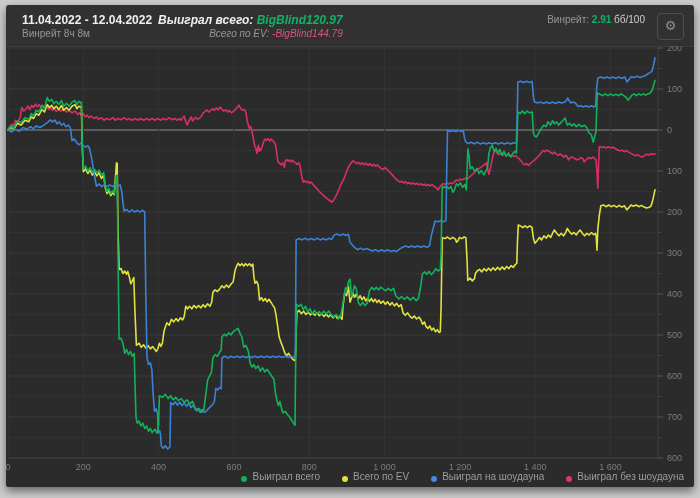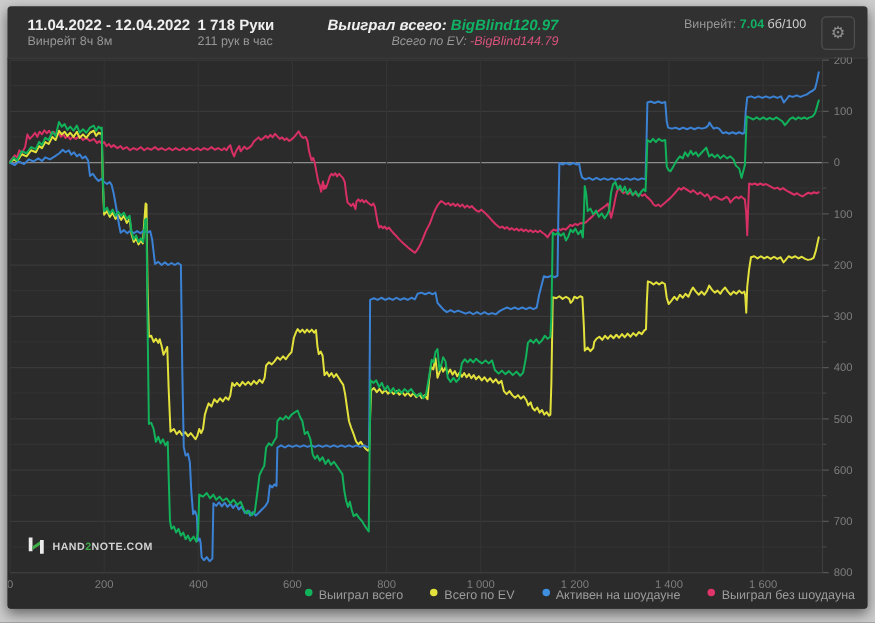--- a/index.html
+++ b/index.html
@@ -18,48 +18,44 @@
   .ev-val{color:#d9537b;}
   .spacer{flex:1;}
   .col-wr{text-align:right;margin-right:12px;}
   .wr-val{color:#11b263;font-weight:bold;}
   .wr-units{color:#cfcfcf;}
   .gear-btn{width:25px;height:25px;border:1px solid #4f4f4f;border-radius:4px;color:#8f8f8f;
     font-size:13px;line-height:24px;text-align:center;cursor:pointer;flex:0 0 auto;}
   svg.chart{position:absolute;left:0;top:41px;width:694px;height:430px;}
   .legend{position:absolute;left:0;right:10px;bottom:3px;height:15px;display:flex;
     justify-content:flex-end;align-items:center;gap:22px;}
-  .legend-item{display:flex;align-items:flex-start;gap:5px;}
+  .legend-item{display:flex;align-items:flex-end;gap:5px;}
   .legend-dot{width:6px;height:6px;border-radius:50%;background:#888;}
   .legend-label{font-size:10px;color:#9c9c9c;white-space:nowrap;}
   .logo{position:absolute;left:16px;top:424px;display:flex;align-items:center;gap:5px;}
   .logo-text{font-size:8.5px;font-weight:bold;color:#d2d2d2;letter-spacing:.4px;}
   .logo-num{color:#3fae49;}
 </style>
 </head>
 <body>
 
 <div class="window">
 
   <div class="hdr">
     <div class="col-date">
       <div class="hline1">11.04.2022 - 12.04.2022</div>
       <div class="hline2">Винрейт 8ч 8м</div>
     </div>
-    <div class="col-hands">
-      <div class="hline1">1 718 Руки</div>
-      <div class="hline2">211 рук в час</div>
-    </div>
     <div class="col-won">
       <div class="hline1"><span>Выиграл всего: </span><span class="won-val">BigBlind120.97</span></div>
       <div class="hline2"><span>Всего по EV: </span><span class="ev-val">-BigBlind144.79</span></div>
     </div>
     <div class="spacer"></div>
     <div class="col-wr">
-      <div class="hline2"><span>Винрейт: </span><span class="wr-val">7.04</span><span class="wr-units"> бб/100</span></div>
+      <div class="hline2"><span>Винрейт: </span><span class="wr-val">2.91</span><span class="wr-units"> бб/100</span></div>
     </div>
     <div class="gear-btn"><span>⚙</span></div>
   </div>
 
   <div class="chart-panel"></div>
 
   <svg class="chart" viewBox="0 0 694 430" xmlns="http://www.w3.org/2000/svg">
       <line x1="2" y1="412" x2="652" y2="412" stroke="#3a3a3b" stroke-width="1"></line>
       <line x1="2" y1="391.5" x2="652" y2="391.5" stroke="#323233" stroke-width="1"></line>
       <line x1="2" y1="371" x2="652" y2="371" stroke="#3a3a3b" stroke-width="1"></line>
@@ -132,41 +128,33 @@
       <text x="378.59999999999997" y="424" text-anchor="middle" fill="#7d7d7d" font-size="9" font-family="&quot;Liberation Sans&quot;, sans-serif">1 000</text>
       <text x="453.92" y="424" text-anchor="middle" fill="#7d7d7d" font-size="9" font-family="&quot;Liberation Sans&quot;, sans-serif">1 200</text>
       <text x="529.24" y="424" text-anchor="middle" fill="#7d7d7d" font-size="9" font-family="&quot;Liberation Sans&quot;, sans-serif">1 400</text>
       <text x="604.56" y="424" text-anchor="middle" fill="#7d7d7d" font-size="9" font-family="&quot;Liberation Sans&quot;, sans-serif">1 600</text>
       <polyline points="2.0,83.2 3.9,80.7 5.8,78.3 7.6,79.9 9.5,74.2 11.4,76.6 14.1,71.7 15.9,61.5 17.8,65.1 20.1,62.7 22.0,60.2 23.8,63.5 25.7,59.4 27.6,61.5 29.5,58.2 31.4,60.6 33.3,58.6 35.1,61.5 37.0,59.4 38.9,62.7 40.8,60.2 42.7,63.5 44.6,61.5 46.4,64.3 48.3,62.7 50.2,65.5 52.1,63.5 54.7,65.1 57.7,62.7 60.4,66.0 63.0,64.3 66.0,66.8 69.0,65.1 71.7,68.4 73.6,66.8 75.4,69.2 77.3,67.6 79.2,70.9 81.1,69.2 83.0,71.7 84.9,70.1 87.9,72.5 90.5,70.9 92.4,73.3 95.4,71.7 98.0,74.2 100.7,72.5 103.7,73.8 106.7,71.7 109.3,74.2 112.0,72.5 115.0,73.8 118.0,71.7 120.6,73.8 123.3,72.5 126.3,74.2 129.3,72.5 131.9,74.2 134.6,72.5 137.6,74.2 140.6,72.5 143.2,74.2 145.9,72.5 148.9,74.2 151.9,72.5 154.5,74.2 157.2,72.5 160.2,73.8 163.2,71.7 165.8,73.8 168.5,72.5 171.5,74.2 173.4,72.5 175.2,74.2 176.7,71.7 178.2,70.1 179.8,75.8 181.3,79.1 182.8,75.0 184.3,72.5 185.4,70.9 186.5,75.0 188.0,73.3 189.5,71.3 191.4,73.3 193.3,72.1 195.2,70.5 197.1,67.2 199.0,65.5 200.8,63.9 202.7,66.0 204.6,64.7 206.5,62.7 208.4,64.3 210.3,61.9 212.1,63.9 214.0,61.0 215.9,63.1 217.8,65.1 219.7,63.9 221.6,66.0 223.4,64.7 225.3,66.8 227.2,65.5 229.1,63.9 231.0,61.5 232.9,59.0 234.7,62.7 236.6,64.3 238.5,63.5 240.0,66.8 241.1,74.2 242.3,79.1 243.4,82.4 244.5,80.3 245.7,83.6 246.8,89.7 247.9,95.5 249.0,100.8 249.8,102.0 250.9,107.4 251.7,102.5 252.4,99.2 253.2,105.3 253.9,102.5 254.7,104.5 256.2,100.4 257.7,95.5 259.2,93.0 260.7,94.3 262.2,92.6 263.7,95.1 265.2,93.0 266.7,94.7 268.3,96.3 269.8,99.6 270.9,108.6 272.0,116.0 273.5,117.2 275.0,118.8 276.5,116.8 277.7,119.7 278.4,121.3 279.2,115.2 280.7,113.5 282.2,115.2 283.7,113.9 285.2,116.0 286.7,114.3 288.2,116.0 289.7,117.2 291.2,118.4 292.7,116.8 293.9,119.3 295.0,125.8 296.1,131.6 297.3,136.1 298.8,134.8 300.3,136.5 301.8,135.3 303.3,137.3 305.2,136.1 307.0,138.5 308.9,140.6 310.8,142.6 312.7,144.7 314.6,146.7 316.8,148.8 319.1,150.8 321.4,152.9 323.6,154.5 325.9,156.2 327.4,154.5 328.9,152.1 330.4,149.2 331.9,145.9 333.4,142.2 334.9,138.5 336.4,135.7 337.9,132.8 339.4,128.7 340.9,124.6 342.4,121.3 344.0,118.4 345.5,116.4 347.0,114.8 348.8,116.0 350.7,117.6 352.6,116.4 354.5,118.4 356.4,116.8 358.3,118.8 360.1,117.2 362.0,119.3 363.9,117.6 365.8,120.1 367.7,118.4 369.6,120.1 371.4,118.8 373.3,120.9 375.2,122.5 377.1,123.4 379.0,121.7 380.9,123.4 382.7,125.0 384.6,127.0 386.5,129.1 388.4,131.2 390.3,133.2 392.2,134.8 394.0,136.1 395.9,135.3 397.8,136.9 399.7,135.7 401.6,137.7 403.5,136.5 405.3,138.1 407.2,136.9 409.1,138.5 411.0,137.3 412.9,138.9 414.8,137.7 416.6,139.3 418.5,138.1 420.4,139.8 422.3,138.5 424.2,139.8 426.1,138.5 427.9,140.2 429.8,141.4 431.3,143.0 432.1,143.9 433.6,141.4 435.1,139.3 437.0,137.7 438.9,138.5 440.7,136.9 442.6,138.1 444.5,136.9 446.4,137.7 448.3,136.1 450.2,134.0 452.0,134.8 453.9,133.2 456.2,134.0 458.4,132.4 460.7,132.8 463.0,131.6 465.2,129.5 467.5,127.5 469.7,125.0 472.0,123.4 474.3,121.7 476.5,120.1 478.8,118.4 480.3,116.8 481.8,123.4 482.9,128.3 484.0,123.8 485.2,118.4 486.3,112.7 487.4,107.8 488.9,104.5 490.8,106.5 492.7,108.6 494.6,107.4 496.5,109.4 498.4,107.8 500.2,109.8 502.1,108.2 504.0,110.2 505.9,109.0 507.8,110.7 509.7,109.4 511.5,111.5 513.4,113.1 515.3,115.2 516.8,117.6 518.7,118.8 520.6,117.6 522.5,119.3 524.3,117.6 526.2,116.0 528.1,114.3 530.0,112.7 531.9,110.7 533.8,108.6 535.6,106.5 537.1,104.5 539.0,105.7 540.9,104.1 542.8,105.3 544.7,106.5 546.6,107.8 548.4,106.1 550.3,107.8 552.2,109.4 554.1,107.8 556.0,109.4 557.9,111.1 559.7,109.4 561.3,111.1 562.4,113.9 563.9,111.9 565.8,111.1 567.7,111.9 569.5,113.1 571.4,113.9 573.3,112.7 575.2,111.5 577.1,113.1 578.2,116.0 579.7,114.3 581.2,112.7 583.1,111.5 585.0,112.7 586.9,111.1 588.7,112.7 589.9,113.5 591.0,125.0 591.8,142.2 592.5,120.9 593.3,100.8 595.5,101.6 597.8,100.8 600.0,102.0 602.3,100.8 604.6,102.0 606.8,101.2 609.1,102.5 611.3,103.7 613.6,104.9 615.9,104.1 618.1,105.7 620.4,104.5 622.6,106.1 624.9,107.4 627.2,108.6 629.4,109.8 631.7,108.6 633.9,110.2 636.2,111.1 638.5,109.4 640.7,108.2 643.0,109.0 645.2,107.8 647.1,108.6 649.0,107.8" fill="none" stroke="#d63064" stroke-width="1.6" stroke-linejoin="round" stroke-linecap="round"></polyline>
       <polyline points="2.0,84.0 5.0,81.5 7.6,83.2 11.4,77.4 15.2,79.1 18.9,74.2 22.7,75.8 25.3,70.9 27.6,72.5 30.2,67.6 32.9,69.2 35.9,63.5 38.5,66.0 41.2,58.6 43.4,61.5 45.7,59.4 47.9,62.7 50.2,60.2 52.8,63.5 55.5,59.4 57.7,64.3 60.4,61.5 63.0,64.3 66.0,60.2 69.0,58.6 70.9,62.7 72.8,60.2 74.7,61.0 75.4,60.2 76.2,98.3 77.3,125.8 79.6,122.9 81.8,127.5 84.1,124.2 86.4,129.1 88.6,125.8 90.9,129.9 93.1,126.6 95.4,132.4 97.7,129.1 99.2,141.4 101.0,147.6 102.9,144.7 104.8,149.6 106.7,146.3 108.2,148.8 109.3,133.2 110.5,116.8 111.2,117.6 112.0,182.4 113.1,223.4 115.0,222.6 116.9,227.5 118.7,225.0 120.6,228.3 121.8,225.4 123.3,230.8 124.8,237.8 126.3,234.9 127.8,231.6 128.9,264.4 130.4,299.3 133.1,297.2 135.3,301.3 137.6,298.8 139.8,302.1 142.1,299.7 144.4,302.9 146.6,300.5 148.9,303.4 150.4,305.4 151.9,302.5 153.4,297.2 154.9,300.5 156.4,297.2 157.9,285.7 159.4,280.8 160.9,276.7 163.2,279.2 165.4,273.4 167.7,275.9 170.0,272.6 172.2,275.1 174.5,271.8 176.7,273.8 178.2,270.5 179.8,260.3 181.6,262.8 183.5,260.3 185.8,262.8 188.0,259.5 190.3,261.9 192.6,259.5 194.8,261.9 197.1,258.7 199.3,261.1 201.6,257.8 203.9,260.3 205.7,256.2 206.9,246.4 209.1,243.9 211.4,245.5 213.6,243.1 215.9,239.8 218.2,241.8 220.4,239.0 222.7,241.4 224.9,238.2 227.2,235.7 229.1,224.2 231.0,219.3 232.1,217.3 234.0,219.7 235.9,217.7 237.8,220.1 239.6,217.7 241.5,219.7 243.4,217.7 245.3,220.1 246.8,218.1 247.9,230.8 249.0,237.3 250.6,235.3 252.1,238.6 253.6,254.1 255.5,251.7 257.3,255.0 259.2,252.5 261.1,255.8 263.0,253.3 264.9,256.2 266.7,259.1 268.6,261.9 270.1,269.3 271.6,280.0 273.2,291.0 275.0,296.4 276.9,301.3 278.8,307.0 280.7,309.5 282.6,307.4 284.4,310.3 286.3,312.8 288.2,314.4 289.3,314.4 290.1,286.9 290.9,266.4 293.1,264.4 295.4,267.7 297.6,265.2 299.9,268.5 302.2,266.0 304.4,268.9 306.7,266.9 308.9,269.3 311.2,266.9 313.4,269.7 315.7,267.7 318.0,270.5 320.2,268.1 322.5,271.0 324.7,268.5 327.0,271.8 329.3,269.3 331.5,272.6 333.8,270.1 336.0,273.4 337.2,258.3 338.7,247.2 340.6,249.6 342.4,240.6 344.0,256.2 345.5,252.1 347.0,247.2 348.5,251.3 350.4,248.0 352.2,252.9 354.1,249.6 356.0,253.7 357.9,250.9 359.8,255.0 361.7,252.1 363.5,255.4 365.4,252.5 367.3,255.8 369.2,253.3 371.1,256.6 373.0,254.1 374.8,257.4 377.1,255.0 379.4,258.3 381.6,255.8 383.9,259.1 386.1,256.6 388.4,259.9 390.7,257.4 392.9,260.7 395.2,258.7 397.1,266.9 399.3,269.3 401.6,266.9 403.8,270.1 406.1,272.2 408.4,270.1 410.6,273.0 412.9,271.0 415.1,274.2 416.6,278.3 418.5,275.9 420.0,280.4 421.9,282.4 423.8,280.0 425.7,284.1 427.6,282.0 429.4,285.7 431.3,283.7 433.2,286.5 434.3,285.7 435.1,260.3 436.2,191.8 438.9,192.6 441.5,191.0 444.1,193.1 446.8,191.4 449.4,193.1 450.5,196.3 452.0,194.7 453.5,191.4 455.8,192.6 458.1,191.0 459.9,191.8 461.1,215.2 461.8,234.5 464.1,232.0 466.3,234.9 468.6,232.4 469.4,227.5 471.2,225.0 473.5,223.4 475.8,225.9 478.0,222.6 480.3,225.0 482.5,222.2 484.8,224.6 487.1,221.8 489.3,224.2 491.6,221.3 493.8,223.8 496.1,220.9 498.4,223.4 500.6,220.5 502.9,222.6 505.1,219.7 507.4,221.3 509.3,218.5 510.8,217.3 511.5,194.7 512.3,179.1 514.6,179.9 516.8,181.6 519.1,179.9 521.3,181.6 523.6,179.9 525.9,181.2 527.4,192.2 528.9,197.2 531.1,194.7 533.4,191.4 535.6,193.9 537.9,189.8 540.2,192.2 542.4,189.0 544.7,191.4 546.9,186.5 548.4,184.0 550.7,187.3 553.0,189.8 555.2,187.3 557.5,189.8 559.7,186.5 561.3,182.4 563.5,185.7 565.8,188.1 568.0,186.5 570.3,189.0 571.8,186.5 574.1,184.0 576.3,187.3 578.6,189.8 580.8,187.3 583.1,189.0 585.4,186.5 587.6,188.6 589.5,187.3 590.2,190.6 591.0,204.1 591.8,183.2 593.3,169.3 594.8,159.8 597.4,159.0 600.0,160.7 602.7,159.0 605.3,160.7 607.9,159.4 610.6,161.1 613.2,159.4 615.9,161.1 618.5,159.8 620.8,163.9 622.6,161.9 624.9,159.0 627.5,160.3 630.2,159.0 632.8,160.7 635.4,159.4 638.1,161.1 640.3,161.9 642.6,161.5 644.9,160.3 646.7,154.5 649.0,143.9" fill="none" stroke="#e3e13c" stroke-width="1.6" stroke-linejoin="round" stroke-linecap="round"></polyline>
       <polyline points="2.0,84.0 5.8,86.0 8.8,83.2 13.3,85.2 17.1,81.5 20.8,83.2 24.6,80.7 27.6,82.8 30.2,79.9 34.0,81.5 37.8,79.1 41.5,76.6 44.2,73.8 46.4,75.8 49.1,74.2 51.0,77.8 53.2,75.8 55.5,79.1 57.7,77.4 60.0,80.7 62.3,79.1 64.5,82.4 66.0,94.7 68.3,93.0 70.5,96.3 72.8,98.8 75.1,97.1 77.3,99.6 79.6,101.2 81.8,99.6 83.3,102.0 84.9,108.6 86.4,116.8 87.9,125.8 89.4,134.8 90.5,140.2 93.1,138.1 95.8,140.6 98.4,138.5 101.0,140.6 103.7,138.9 106.3,140.6 109.0,138.5 111.6,140.2 114.2,138.9 115.7,145.5 116.9,155.8 118.0,165.2 120.6,163.5 123.3,166.0 125.9,163.9 128.5,166.0 131.2,164.4 133.8,166.0 136.4,164.4 138.7,166.0 139.8,248.0 141.0,311.5 142.5,318.5 144.4,316.9 145.9,323.9 147.0,346.4 148.5,365.3 150.0,362.8 151.5,366.9 152.3,386.6 153.8,384.9 154.5,388.2 155.3,399.7 157.2,402.2 159.4,399.7 161.7,403.0 163.9,400.9 164.7,356.6 167.0,358.7 169.2,355.8 171.5,359.1 173.7,356.2 176.0,359.5 178.2,357.1 180.5,360.3 182.8,357.5 185.0,361.6 187.3,359.1 189.9,364.4 192.2,362.4 194.1,366.5 196.3,363.6 198.6,366.5 200.8,364.4 203.5,361.6 206.1,359.1 208.4,355.4 209.9,342.3 211.8,343.9 213.6,341.5 215.2,342.7 215.9,312.0 218.9,310.3 221.9,312.0 224.9,310.3 228.0,311.5 231.0,310.3 234.0,311.5 237.0,310.3 240.0,311.5 243.0,310.3 246.0,311.5 249.0,310.3 252.1,311.5 255.1,310.3 258.1,311.5 261.1,310.3 264.1,311.5 267.1,310.3 270.1,311.5 273.2,310.3 276.2,311.5 279.2,310.3 282.2,311.5 285.2,310.3 287.5,311.5 289.3,311.1 290.1,193.9 293.1,192.6 296.1,193.9 299.1,192.2 302.2,193.9 305.2,192.6 308.2,193.9 311.2,192.2 314.2,193.9 317.2,192.6 320.2,193.9 323.2,192.2 325.9,193.5 328.1,189.0 331.1,188.1 334.2,189.4 337.2,188.1 340.2,189.4 342.4,188.1 344.0,196.3 346.2,198.8 348.8,201.7 351.5,203.7 354.5,202.1 357.5,203.7 360.5,202.5 363.5,203.7 366.5,204.9 369.6,203.7 372.6,205.4 375.6,203.7 378.6,205.4 381.6,203.7 384.6,205.4 387.6,204.5 390.7,205.4 393.7,202.9 396.7,201.3 399.7,200.0 402.7,201.3 405.7,200.0 408.7,201.3 411.7,200.0 414.8,201.3 417.8,200.0 420.8,201.3 423.4,200.0 425.3,189.8 427.2,182.4 429.1,175.0 432.1,175.8 435.1,174.6 437.7,175.8 440.0,174.6 440.7,125.0 441.5,84.4 444.1,85.6 446.8,84.4 449.8,85.6 452.8,84.4 455.4,85.6 457.3,84.8 458.4,91.4 459.6,95.9 462.2,97.5 465.2,96.3 468.2,97.9 471.2,96.3 474.3,97.9 477.3,96.7 480.3,97.9 483.3,96.7 486.3,97.9 489.3,96.7 492.3,97.9 495.3,96.7 498.4,97.9 501.4,96.7 504.4,97.9 507.4,96.7 510.4,97.5 511.2,67.6 511.9,36.0 514.6,35.2 517.6,36.4 520.6,35.2 523.6,36.4 526.2,35.6 527.4,51.2 528.5,56.1 531.5,56.9 534.5,56.1 537.5,57.4 540.5,56.1 543.6,57.4 546.6,56.1 549.6,57.4 552.6,56.1 555.6,56.9 558.6,56.1 560.5,54.5 561.6,52.0 563.1,54.5 565.0,56.9 567.3,56.1 569.2,56.9 570.7,58.6 572.2,60.6 574.8,59.8 577.4,61.0 580.1,59.8 582.7,61.0 585.4,59.8 588.0,61.0 589.5,60.2 590.6,43.0 591.8,31.9 594.8,31.1 597.8,32.3 600.8,31.1 603.8,32.3 606.8,31.1 609.8,32.3 612.8,31.1 615.9,32.3 618.9,31.1 621.1,36.0 623.0,33.6 625.3,30.7 628.3,31.5 631.3,30.3 634.3,31.5 637.3,30.3 639.6,29.5 641.8,27.8 644.1,26.6 646.0,25.0 647.5,19.2 649.0,11.8" fill="none" stroke="#3b82d4" stroke-width="1.6" stroke-linejoin="round" stroke-linecap="round"></polyline>
       <polyline points="2.0,84.0 5.0,79.9 7.6,82.4 11.4,75.0 15.2,76.6 18.9,71.7 22.7,73.3 25.3,67.6 27.6,70.1 30.2,64.3 32.9,66.0 35.9,59.4 38.5,62.7 41.2,51.6 43.4,55.3 45.7,53.3 47.9,57.8 50.2,55.3 52.8,58.6 55.5,54.5 57.7,60.2 60.4,57.4 63.0,60.2 66.0,56.1 69.0,54.5 70.9,58.6 72.8,55.3 74.7,56.9 75.4,56.1 76.2,96.3 77.3,122.9 79.6,120.1 81.8,125.0 84.1,121.7 86.4,126.6 88.6,123.4 90.9,126.6 93.1,124.2 95.4,129.1 97.7,126.6 99.2,139.3 101.0,145.5 102.9,142.2 104.8,147.6 106.7,144.7 108.6,147.6 110.1,129.9 111.2,129.1 112.0,207.0 113.1,293.1 115.0,292.3 116.9,297.2 118.7,307.4 120.6,303.4 122.5,308.7 124.4,305.4 126.3,310.3 128.2,307.4 128.9,334.1 130.0,371.0 131.2,377.1 133.1,375.1 134.9,380.0 136.8,377.1 138.7,382.5 140.6,380.0 142.5,385.3 144.4,382.5 146.2,386.6 148.9,383.3 151.1,387.4 152.6,378.4 153.4,349.7 156.4,351.3 159.4,348.4 162.1,352.6 164.7,349.7 167.0,353.8 169.6,351.3 172.2,354.6 175.2,352.6 178.2,356.6 180.9,353.8 183.9,357.9 186.5,355.4 189.2,362.0 191.4,364.8 193.3,362.8 195.6,366.1 197.8,363.6 200.1,346.4 201.6,334.1 203.5,330.0 205.4,326.7 206.9,312.0 209.1,308.7 211.4,310.3 213.6,306.2 215.2,303.8 215.9,291.0 218.2,288.2 220.4,289.8 222.7,286.9 224.9,289.0 227.2,285.7 229.5,284.1 232.1,282.4 234.0,287.4 235.9,291.0 237.8,301.3 240.0,299.3 242.3,305.4 244.2,317.7 246.0,321.0 247.9,318.5 249.8,322.6 252.1,319.8 254.3,325.1 256.6,321.8 258.8,325.9 261.1,323.4 263.4,326.7 265.6,330.0 267.9,333.3 269.4,346.4 270.9,354.6 272.4,359.5 273.9,355.4 275.4,362.0 276.9,366.9 279.2,365.3 281.4,368.5 283.7,371.0 285.6,374.3 287.5,377.1 289.0,379.2 289.7,313.6 290.5,258.3 292.7,260.3 295.0,258.3 297.3,263.6 299.5,260.3 301.8,266.0 304.0,262.8 306.3,267.7 308.6,264.4 310.8,268.5 313.1,265.6 315.3,268.5 317.6,265.2 320.2,267.7 322.9,265.2 325.1,268.5 327.8,271.0 330.4,268.5 332.7,272.6 334.9,269.3 336.4,260.3 337.9,251.3 339.4,241.8 340.9,243.9 342.4,235.7 344.0,233.2 345.5,250.0 347.0,245.9 348.5,239.8 350.4,243.1 352.2,256.2 354.5,259.5 356.8,256.2 359.0,259.5 361.3,257.0 363.5,244.7 365.8,241.4 368.1,243.9 370.3,241.4 372.6,243.9 374.8,241.0 377.1,243.1 379.7,244.7 382.4,242.3 385.0,244.7 387.6,242.3 389.9,250.0 392.9,252.9 395.5,250.5 398.2,253.3 401.2,250.9 404.2,254.1 407.2,251.3 410.2,254.6 412.5,252.1 414.8,239.8 416.3,228.3 418.5,225.9 420.8,228.3 423.0,225.4 425.3,228.7 427.6,226.3 429.8,222.6 432.1,225.0 434.3,223.4 435.1,207.0 436.2,140.2 438.1,141.8 440.4,140.2 442.6,142.6 444.9,140.6 446.8,146.3 448.6,143.4 450.5,137.7 452.4,139.8 454.3,136.9 456.6,141.4 458.8,138.5 460.3,143.9 461.1,125.0 461.8,102.9 463.0,109.4 464.1,122.9 466.3,120.9 468.6,125.4 470.9,122.5 473.1,127.5 475.4,124.6 477.6,128.7 479.9,125.4 481.4,122.1 482.9,107.8 484.4,101.6 486.3,99.6 488.2,105.3 490.1,102.5 492.0,107.4 493.8,103.3 495.7,109.0 498.0,105.3 500.2,110.2 502.5,107.0 504.8,111.1 507.0,107.4 508.9,105.3 510.4,107.0 511.2,87.3 511.9,66.0 514.2,67.6 516.4,65.1 518.7,67.6 521.0,65.1 523.6,66.8 526.2,66.0 527.4,87.3 528.9,90.2 530.4,91.0 532.6,87.3 535.3,82.4 537.9,79.1 540.2,80.7 542.0,75.8 544.3,79.1 546.6,74.6 548.4,77.8 550.7,75.8 552.6,79.1 554.8,76.6 557.1,74.2 559.0,72.1 561.3,79.1 563.5,77.4 565.8,79.9 568.0,77.8 570.3,80.7 572.9,78.3 575.6,80.7 578.2,79.1 580.8,81.5 582.7,86.5 585.4,88.9 587.2,96.3 588.7,90.6 589.9,86.0 590.6,67.6 591.4,47.1 594.0,48.3 596.7,49.6 599.3,47.9 601.9,49.6 604.6,47.9 607.2,49.6 609.8,48.3 612.5,49.6 615.1,47.9 617.7,49.6 620.0,51.2 621.9,54.1 623.8,52.0 626.0,49.1 628.3,47.9 630.5,49.6 632.8,47.9 635.1,49.1 637.3,47.9 639.6,49.1 641.8,47.9 644.1,47.1 646.0,44.6 647.5,39.7 649.0,34.4" fill="none" stroke="#12b25b" stroke-width="1.6" stroke-linejoin="round" stroke-linecap="round"></polyline>
     </svg>
 
-  <div class="logo">
-    <svg width="15" height="15" viewBox="0 0 15 15">
-      <rect x="1" y="1" width="3" height="11" fill="#ececec"></rect>
-      <rect x="10" y="3" width="3" height="11" fill="#ececec"></rect>
-      <polygon points="4,8 10,4 10,7 4,11" fill="#3fae49"></polygon>
-    </svg>
-    <div class="logo-text"><span>HAND</span><span class="logo-num">2</span><span>NOTE.COM</span></div>
-  </div>
 
   <div class="legend">
     <div class="legend-item">
       <span class="legend-dot" style="background: rgb(18, 178, 91);"></span>
       <span class="legend-label">Выиграл всего</span>
     </div>
     <div class="legend-item">
       <span class="legend-dot" style="background: rgb(227, 225, 60);"></span>
       <span class="legend-label">Всего по EV</span>
     </div>
     <div class="legend-item">
       <span class="legend-dot" style="background: rgb(63, 143, 224);"></span>
-      <span class="legend-label">Активен на шоудауне</span>
+      <span class="legend-label">Выиграл на шоудауна</span>
     </div>
     <div class="legend-item">
       <span class="legend-dot" style="background: rgb(224, 52, 107);"></span>
       <span class="legend-label">Выиграл без шоудауна</span>
     </div>
   </div>
 
 </div>
 
 </body></html>

